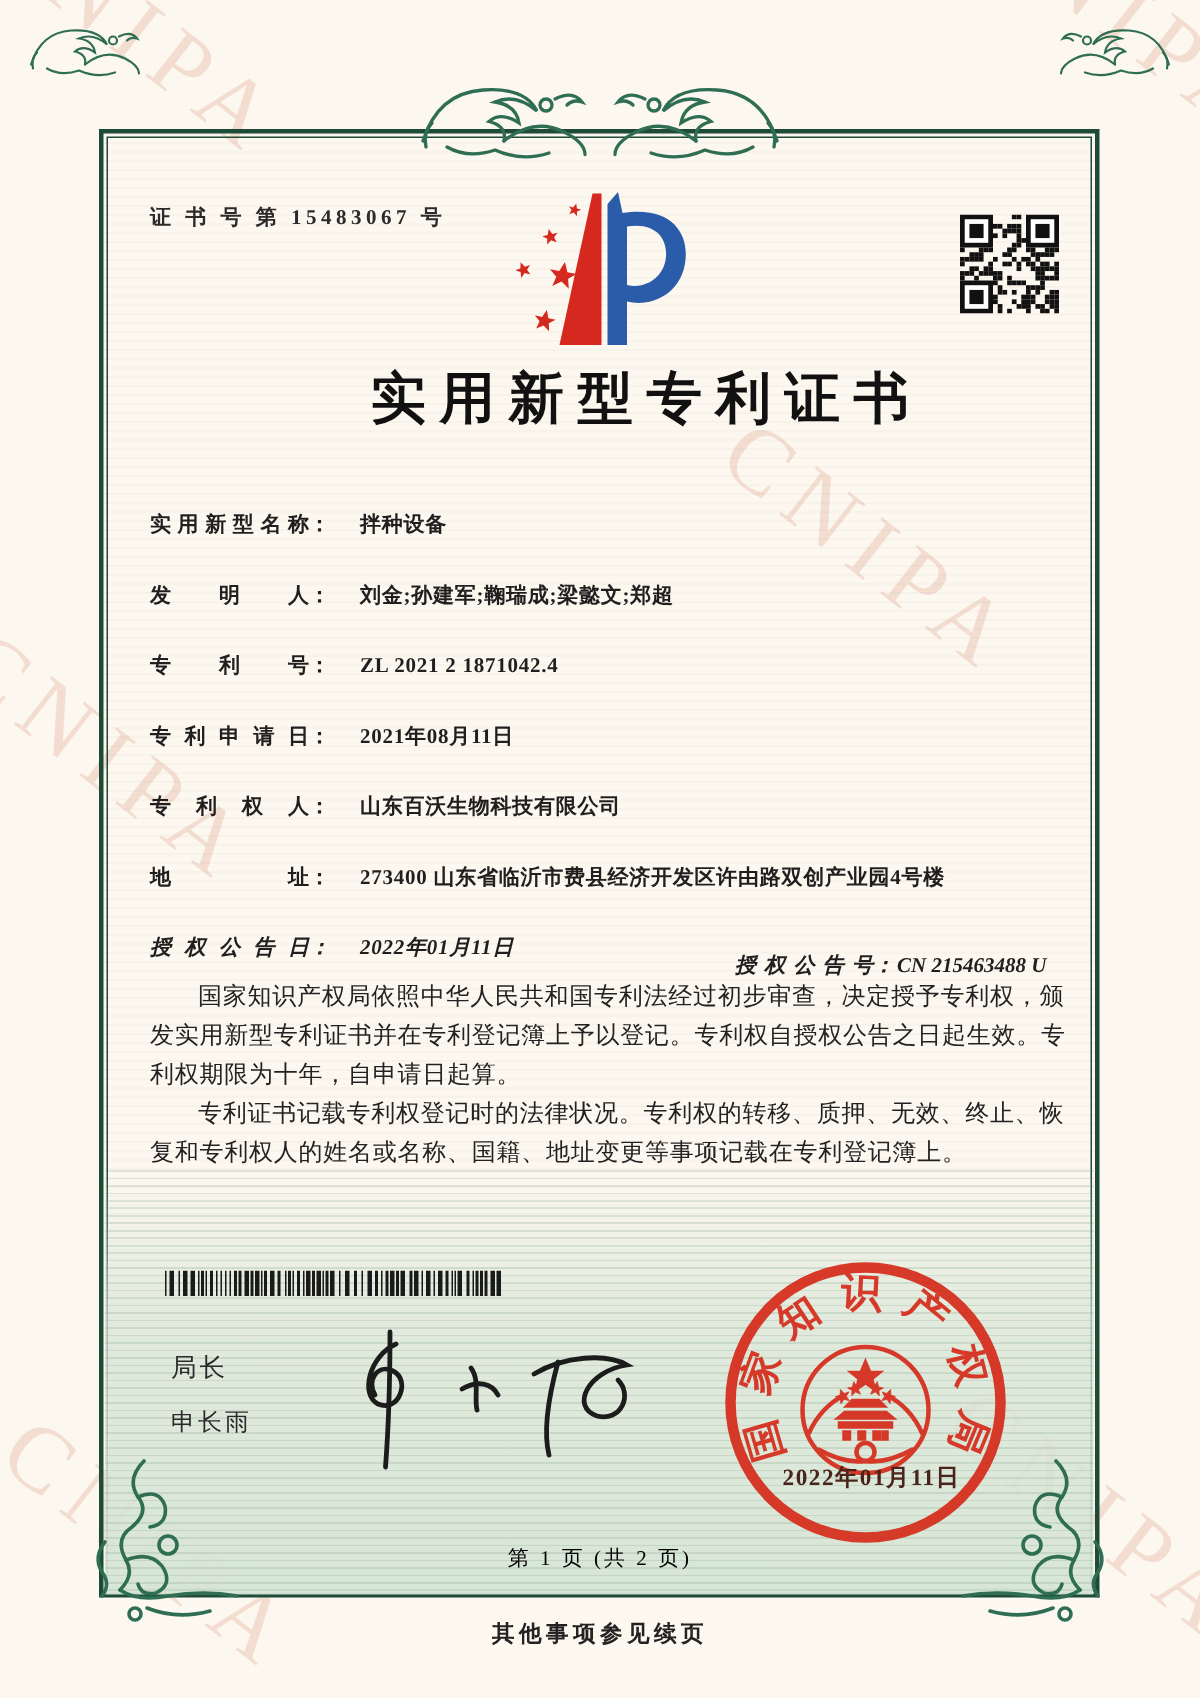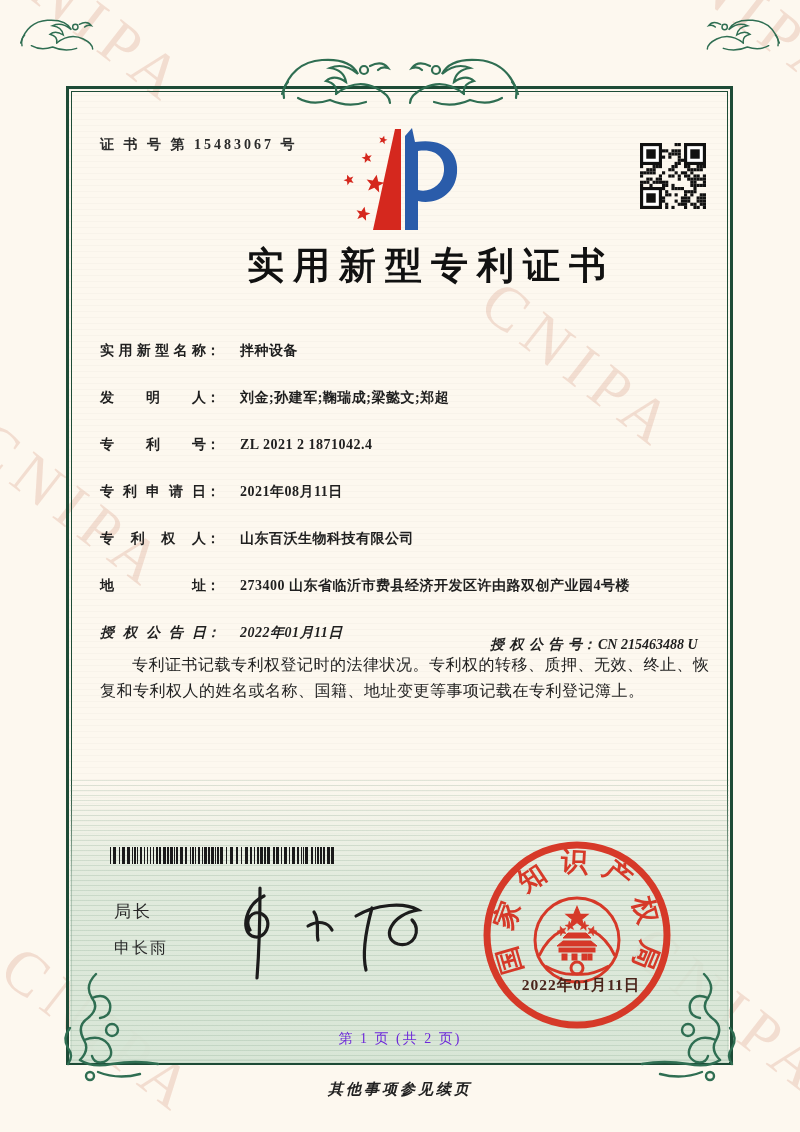--- a/index.html
+++ b/index.html
@@ -56,22 +56,22 @@
   .paras p{margin:0;text-indent:2em;letter-spacing:0.5px;}
   .barcode{position:absolute;left:110px;top:847px;width:224px;height:17px;}
   .sig-title{position:absolute;left:114px;top:900px;font-size:17px;letter-spacing:2px;color:#2a2a2a;}
   .sig-name{position:absolute;left:114px;top:938px;font-size:16px;letter-spacing:2px;color:#2a2a2a;}
   .sig-hand{position:absolute;left:222px;top:882px;width:210px;height:105px;}
   .seal{position:absolute;left:478px;top:836px;width:198px;height:198px;}
   .seal-date{
     position:absolute;left:496px;top:975px;width:170px;text-align:center;
     font-size:15.5px;letter-spacing:1px;color:#4a241b;font-weight:700;z-index:5;
   }
-  .pagenum{position:absolute;left:0;top:1030px;width:100%;text-align:center;font-size:14px;color:#6d28d9;letter-spacing:2px;}
-  .note{position:absolute;left:0;top:1080px;width:100%;text-align:center;font-size:15px;font-weight:700;color:#222;letter-spacing:3px;font-style:italic;}
+  .pagenum{position:absolute;left:0;top:1030px;width:100%;text-align:center;font-size:14px;color:#000000;letter-spacing:2px;}
+  .note{position:absolute;left:0;top:1080px;width:100%;text-align:center;font-size:15px;font-weight:700;color:#222;letter-spacing:3px;}
 </style>
 </head>
 <body>
 
 <div class="page">
 
   <div class="wm" style="left:-25px;top:-15px;">CNIPA</div>
   <div class="wm" style="left:635px;top:-25px;">CNIPA</div>
   <div class="wm" style="left:465px;top:330px;">CNIPA</div>
   <div class="wm" style="left:-45px;top:470px;">CNIPA</div>
@@ -330,20 +330,21 @@
         <span class="fvalue">2022年01月11日</span>
         <span class="fpair2">
           <span class="flabel">授权公告号</span>
             <span class="fcolon">：</span>
           <span>CN 215463488 U</span>
         </span>
       </div>
     </div>
 
     <div class="paras">
+      <p>国家知识产权局依照中华人民共和国专利法经过初步审查，决定授予专利权，颁发实用新型专利证书并在专利登记簿上予以登记。专利权自授权公告之日起生效。专利权期限为十年，自申请日起算。</p>
       <p>专利证书记载专利权登记时的法律状况。专利权的转移、质押、无效、终止、恢复和专利权人的姓名或名称、国籍、地址变更等事项记载在专利登记簿上。</p>
     </div>
 
     <svg class="barcode" id="barcode-svg" viewBox="0 0 224 17" preserveAspectRatio="none">
         <rect x="0" y="0" width="1" height="17" fill="#1a1a1a"></rect>
         <rect x="3" y="0" width="3" height="17" fill="#1a1a1a"></rect>
         <rect x="9" y="0" width="1" height="17" fill="#1a1a1a"></rect>
         <rect x="12" y="0" width="3" height="17" fill="#1a1a1a"></rect>
         <rect x="17" y="0" width="3" height="17" fill="#1a1a1a"></rect>
         <rect x="22" y="0" width="1" height="17" fill="#1a1a1a"></rect>

